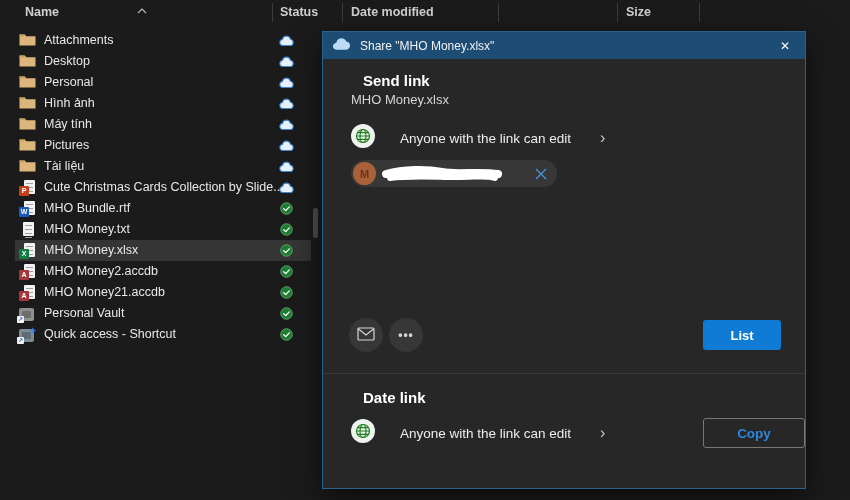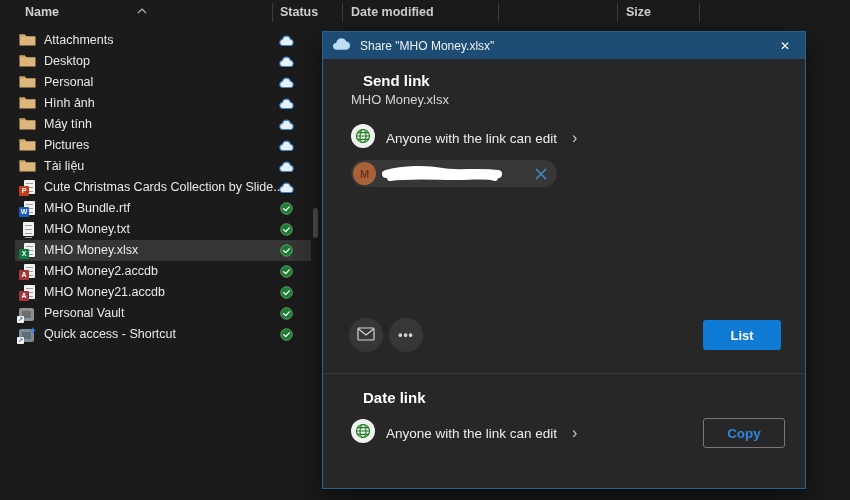--- a/index.html
+++ b/index.html
@@ -34,21 +34,21 @@
 
   
   .dialog{position:absolute;left:322px;top:31px;width:484px;height:458px;background:#272727;
           border:1px solid #28628f;box-shadow:0 10px 30px rgba(0,0,0,.6);}
   .titlebar{position:absolute;left:0;top:0;width:100%;height:27px;background:var(--titlebar);
             display:flex;align-items:center;padding:0 9px;}
   .titlebar .ttl{margin-left:9px;font-size:12px;color:#f2f2f2;flex:1;}
   .close-btn{background:none;border:0;color:#fff;font-size:12px;cursor:pointer;padding:2px 6px;}
   .h2{position:absolute;left:28px;font-size:15px;font-weight:bold;color:#fff;margin-left:12px;}
   .fname-sub{position:absolute;left:28px;top:60px;font-size:13px;color:#d6d6d6;}
-  .perm-row{position:absolute;left:28px;display:flex;align-items:center;gap:11px;cursor:pointer;}
+  .perm-row{position:absolute;left:28px;display:flex;align-items:center;gap:25px;cursor:pointer;}
   .perm-row .ptxt{font-size:13.5px;color:#ededed;}
   .perm-row .chev{color:#c9c9c9;font-size:16px;line-height:1;margin-left:4px;}
   .chip{position:absolute;left:28px;top:128px;height:27px;width:206px;background:#373737;border-radius:14px;
         display:flex;align-items:center;padding:0 10px 0 2px;}
   .avatar{width:23px;height:23px;border-radius:50%;background:#a9613a;color:#6e351a;font-size:11px;
           font-weight:bold;display:flex;align-items:center;justify-content:center;}
   .chip svg.scribble{margin-left:6px;}
   .chip-x{margin-left:auto;background:none;border:0;cursor:pointer;padding:0;display:flex;}
   .add-row{position:absolute;left:28px;top:166px;width:428px;height:34px;cursor:text;}
   .input-caret{position:absolute;left:0;top:5px;width:1px;height:17px;background:#fff;}
@@ -56,21 +56,21 @@
   .add-ul{position:absolute;left:0;top:30px;width:368px;height:2px;background:#1a86e0;}
   .pencil-btn{position:absolute;right:26px;top:6px;background:none;border:0;cursor:pointer;padding:0;}
   .dd-btn{position:absolute;right:4px;top:11px;background:none;border:0;cursor:pointer;padding:0;}
   .msg-ph{position:absolute;left:28px;top:218px;font-size:13px;color:#8f8f8f;width:428px;height:56px;cursor:text;}
   .circ-btn{position:absolute;width:34px;height:34px;border-radius:50%;background:#373737;border:0;cursor:pointer;
             display:flex;align-items:center;justify-content:center;color:#d5d5d5;}
   .dots{font-size:12px;letter-spacing:1px;color:#d5d5d5;font-weight:bold;}
   .send-btn{position:absolute;left:380px;top:288px;width:78px;height:30px;background:var(--accent);border:0;
             border-radius:3px;color:#fff;font-size:13px;font-weight:bold;cursor:pointer;}
   .divider{position:absolute;left:0;top:341px;width:100%;height:1px;background:#3a3a3a;}
-  .copy-btn{position:absolute;left:380px;top:386px;width:82px;height:30px;background:transparent;
+  .copy-btn{position:absolute;left:380px;top:386px;width:102px;height:30px;background:transparent;
             border:1px solid #787878;border-radius:3px;color:#2e86de;font-size:13.5px;font-weight:bold;cursor:pointer;}
 </style>
 </head>
 <body>
 
 <div class="screen" style="--titlebar: #1d4c74; --accent: #0f7bd4;">
 
   <div class="explorer">
     <div class="hdr">
       <span class="sort-caret">

